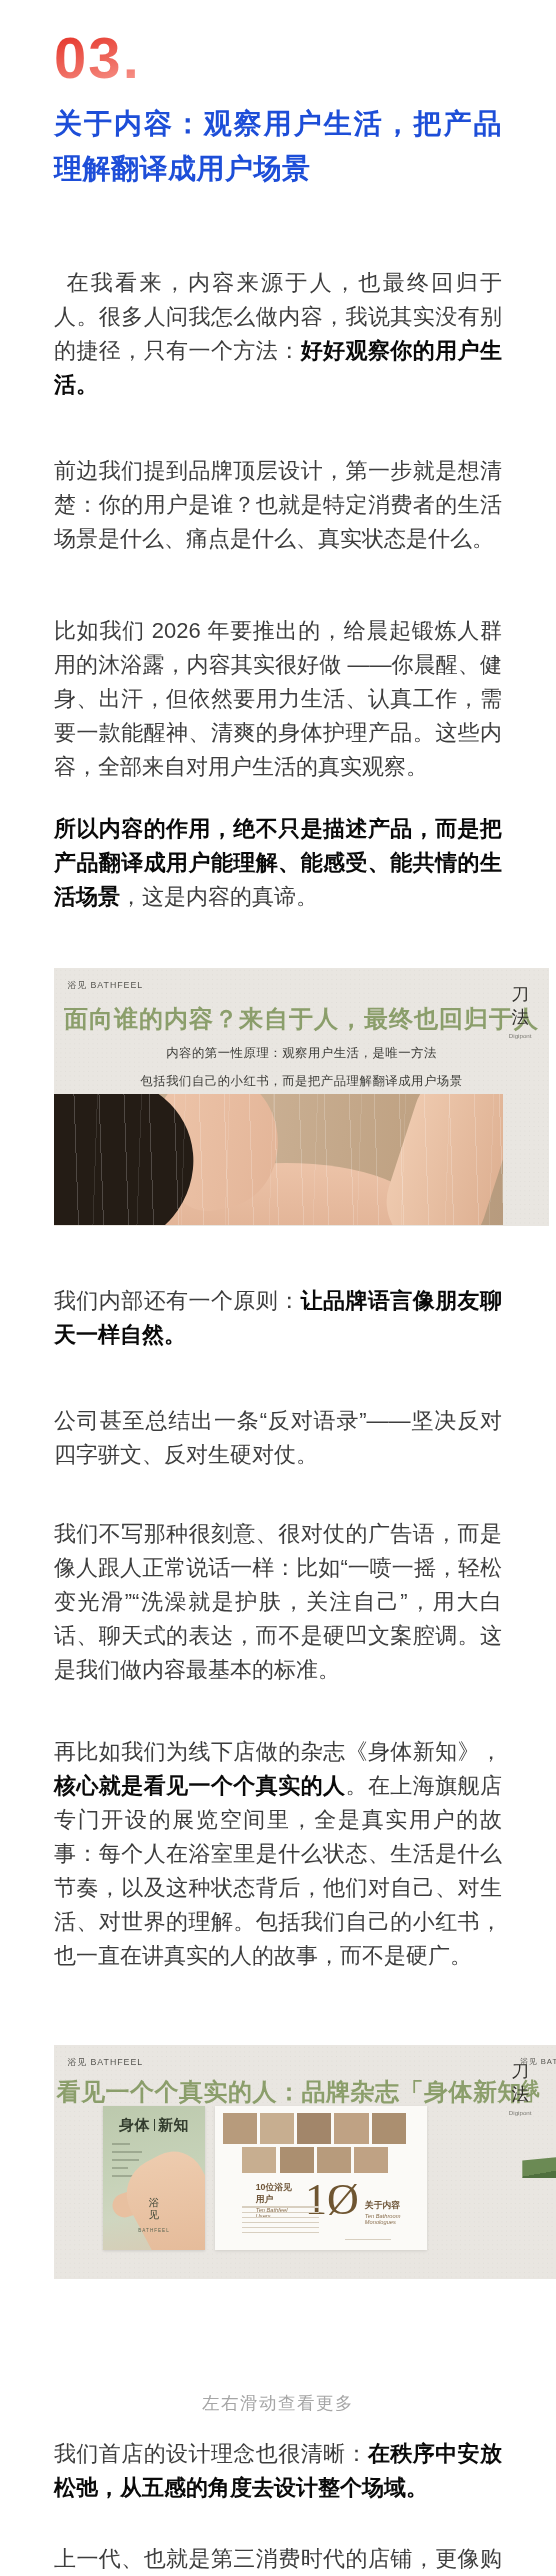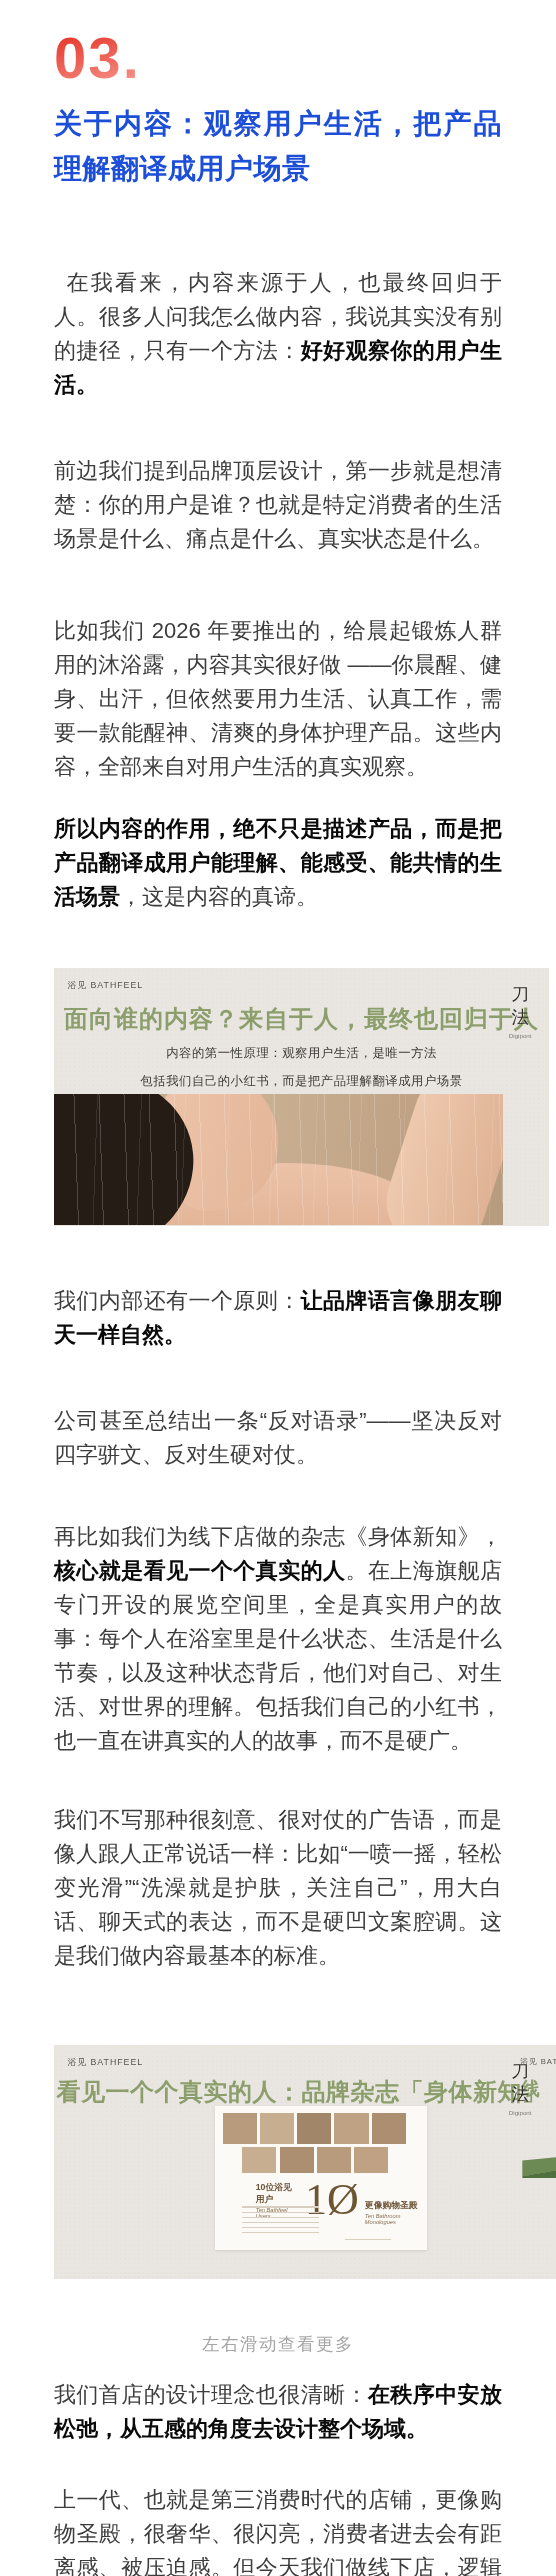--- a/index.html
+++ b/index.html
@@ -10,21 +10,21 @@
   .sec-num{ display:inline-block; font-size:58px; line-height:61px; font-weight:800; letter-spacing:2.1px;
             background:linear-gradient(165deg,#e5352a 10%,#ee675c 55%,#f99a91 95%);
             -webkit-background-clip:text; background-clip:text; -webkit-text-fill-color:transparent; color:#e5352a; }
 
   h1.title{ margin-top:13.4px; font-size:28px; line-height:45px; font-weight:700; color:#1d4ed8; letter-spacing:0.5px; text-align:justify; }
 
   .para{ font-size:22px; line-height:34px; color:#3d3d3d; text-align:justify; letter-spacing:0; }
   .para b{ color:#0a0a0a; font-weight:700; }
   .indent{ text-indent:12.4px; }.m42{margin-top:21.6px}.m72{margin-top:37px}.m88{margin-top:45px}
   .m94{margin-top:48px}.m100{margin-top:52px}.m104{margin-top:54px}.m106{margin-top:28px}
-  .m112{margin-top:58px}.m140{margin-top:72px}.m146{margin-top:75px}.m186{margin-top:53px}
+  .m112{margin-top:58px}.m140{margin-top:72px}.m146{margin-top:75px}.m186{margin-top:112px}
 
   
   .slide{ width:495px; position:relative; overflow:hidden; background-color:#e9e6e1;
           background-image:radial-gradient(rgba(110,105,95,.07) 0.5px, transparent 0.6px); background-size:4.6px 4.6px; }
   .s-brand{ position:absolute; top:11.3px; left:13.4px; font-size:8.8px; letter-spacing:1px; color:#55544f; z-index:5; }
   .daofa{ position:absolute; top:14.4px; right:17.5px; text-align:center; z-index:5; }
   .daofa .cn{ display:block; width:20.6px; font-size:17.5px; line-height:23px; color:#2e2d29; word-break:break-all; margin:0 auto; }
   .daofa .en{ display:block; font-size:6.2px; color:#7c7b74; margin-top:3.1px; }
   .g-title{ position:absolute; width:100%; text-align:center; font-weight:700; color:#8b9e6b; z-index:4; }
 
@@ -124,34 +124,48 @@
       <i class="ph-hair"></i>
       <i class="ph-arm"></i>
       <i class="ph-water"></i>
     </div>
   </figure>
 
   <p class="para m112"><span>我们内部还有一个原则：</span><b>让品牌语言像朋友聊天一样自然。</b></p>
 
   <p class="para m100"><span>公司甚至总结出一条“反对语录”——坚决反对四字骈文、反对生硬对仗。</span></p>
 
+  <p class="para m88"><span>我们不写那种很刻意、很对仗的广告语，而是像人跟人正常说话一样：比如“一喷一摇，轻松变光滑”“洗澡就是护肤，关注自己”，用大白话、聊天式的表达，而不是硬凹文案腔调。这是我们做内容最基本的标准。</span></p>
+
   <p class="para m94"><span>再比如我们为线下店做的杂志《身体新知》，</span><b>核心就是看见一个个真实的人</b><span>。在上海旗舰店专门开设的展览空间里，全是真实用户的故事：每个人在浴室里是什么状态、生活是什么节奏，以及这种状态背后，他们对自己、对生活、对世界的理解。包括我们自己的小红书，也一直在讲真实的人的故事，而不是硬广。</span></p>
-
-  <p class="para m88"><span>我们不写那种很刻意、很对仗的广告语，而是像人跟人正常说话一样：比如“一喷一摇，轻松变光滑”“洗澡就是护肤，关注自己”，用大白话、聊天式的表达，而不是硬凹文案腔调。这是我们做内容最基本的标准。</span></p>
 
   
   <div class="carousel m140">
     <figure class="slide slide2">
       <span class="s-brand">浴见 BATHFEEL</span>
       <span class="daofa">
         <span class="cn">刀法</span>
         <span class="en">Digipont</span>
       </span>
       <div class="g-title s2-title">看见一个个真实的人：品牌杂志「身体新知」</div>
 
+      <div class="mag-cover">
+        <div class="mc-title"><span>身体</span><span class="bar"></span><span>新知</span></div>
+        <div class="mc-lines">
+            <i></i>
+            <i></i>
+            <i></i>
+            <i></i>
+            <i></i>
+          </div>
+        <i class="mc-thumb"></i>
+        <i class="mc-hand"></i>
+        <div class="mc-logo">浴见</div>
+        <div class="mc-bf">BATHFEEL</div>
+      </div>
 
       <div class="mag-spread">
         <div class="sp-row r1">
             <i class="c1"></i>
             <i class="c2"></i>
             <i class="c3"></i>
             <i class="c4"></i>
             <i class="c5"></i>
           </div>
         <div class="sp-row r2">
@@ -160,21 +174,21 @@
             <i class="c1"></i>
             <i class="c4"></i>
           </div>
         <div class="sp-mid">
           <span>
             <span class="sp-cnh" style="display:block">10位浴见用户</span>
             <span class="sp-enh" style="display:block">Ten Bathfeel Users</span>
           </span>
           <span class="sp-num">1Ø</span>
           <span class="sp-side">
-            <span class="sp-cnh" style="display:block">更像购物圣殿</span>
+            <span class="sp-cnh" style="display:block">关于内容</span>
             <span class="sp-enh" style="display:block">Ten Bathroom Monologues</span>
           </span>
         </div>
         <div class="sp-text">
             <i></i>
             <i></i>
             <i></i>
             <i></i>
             <i></i>
             <i></i>

